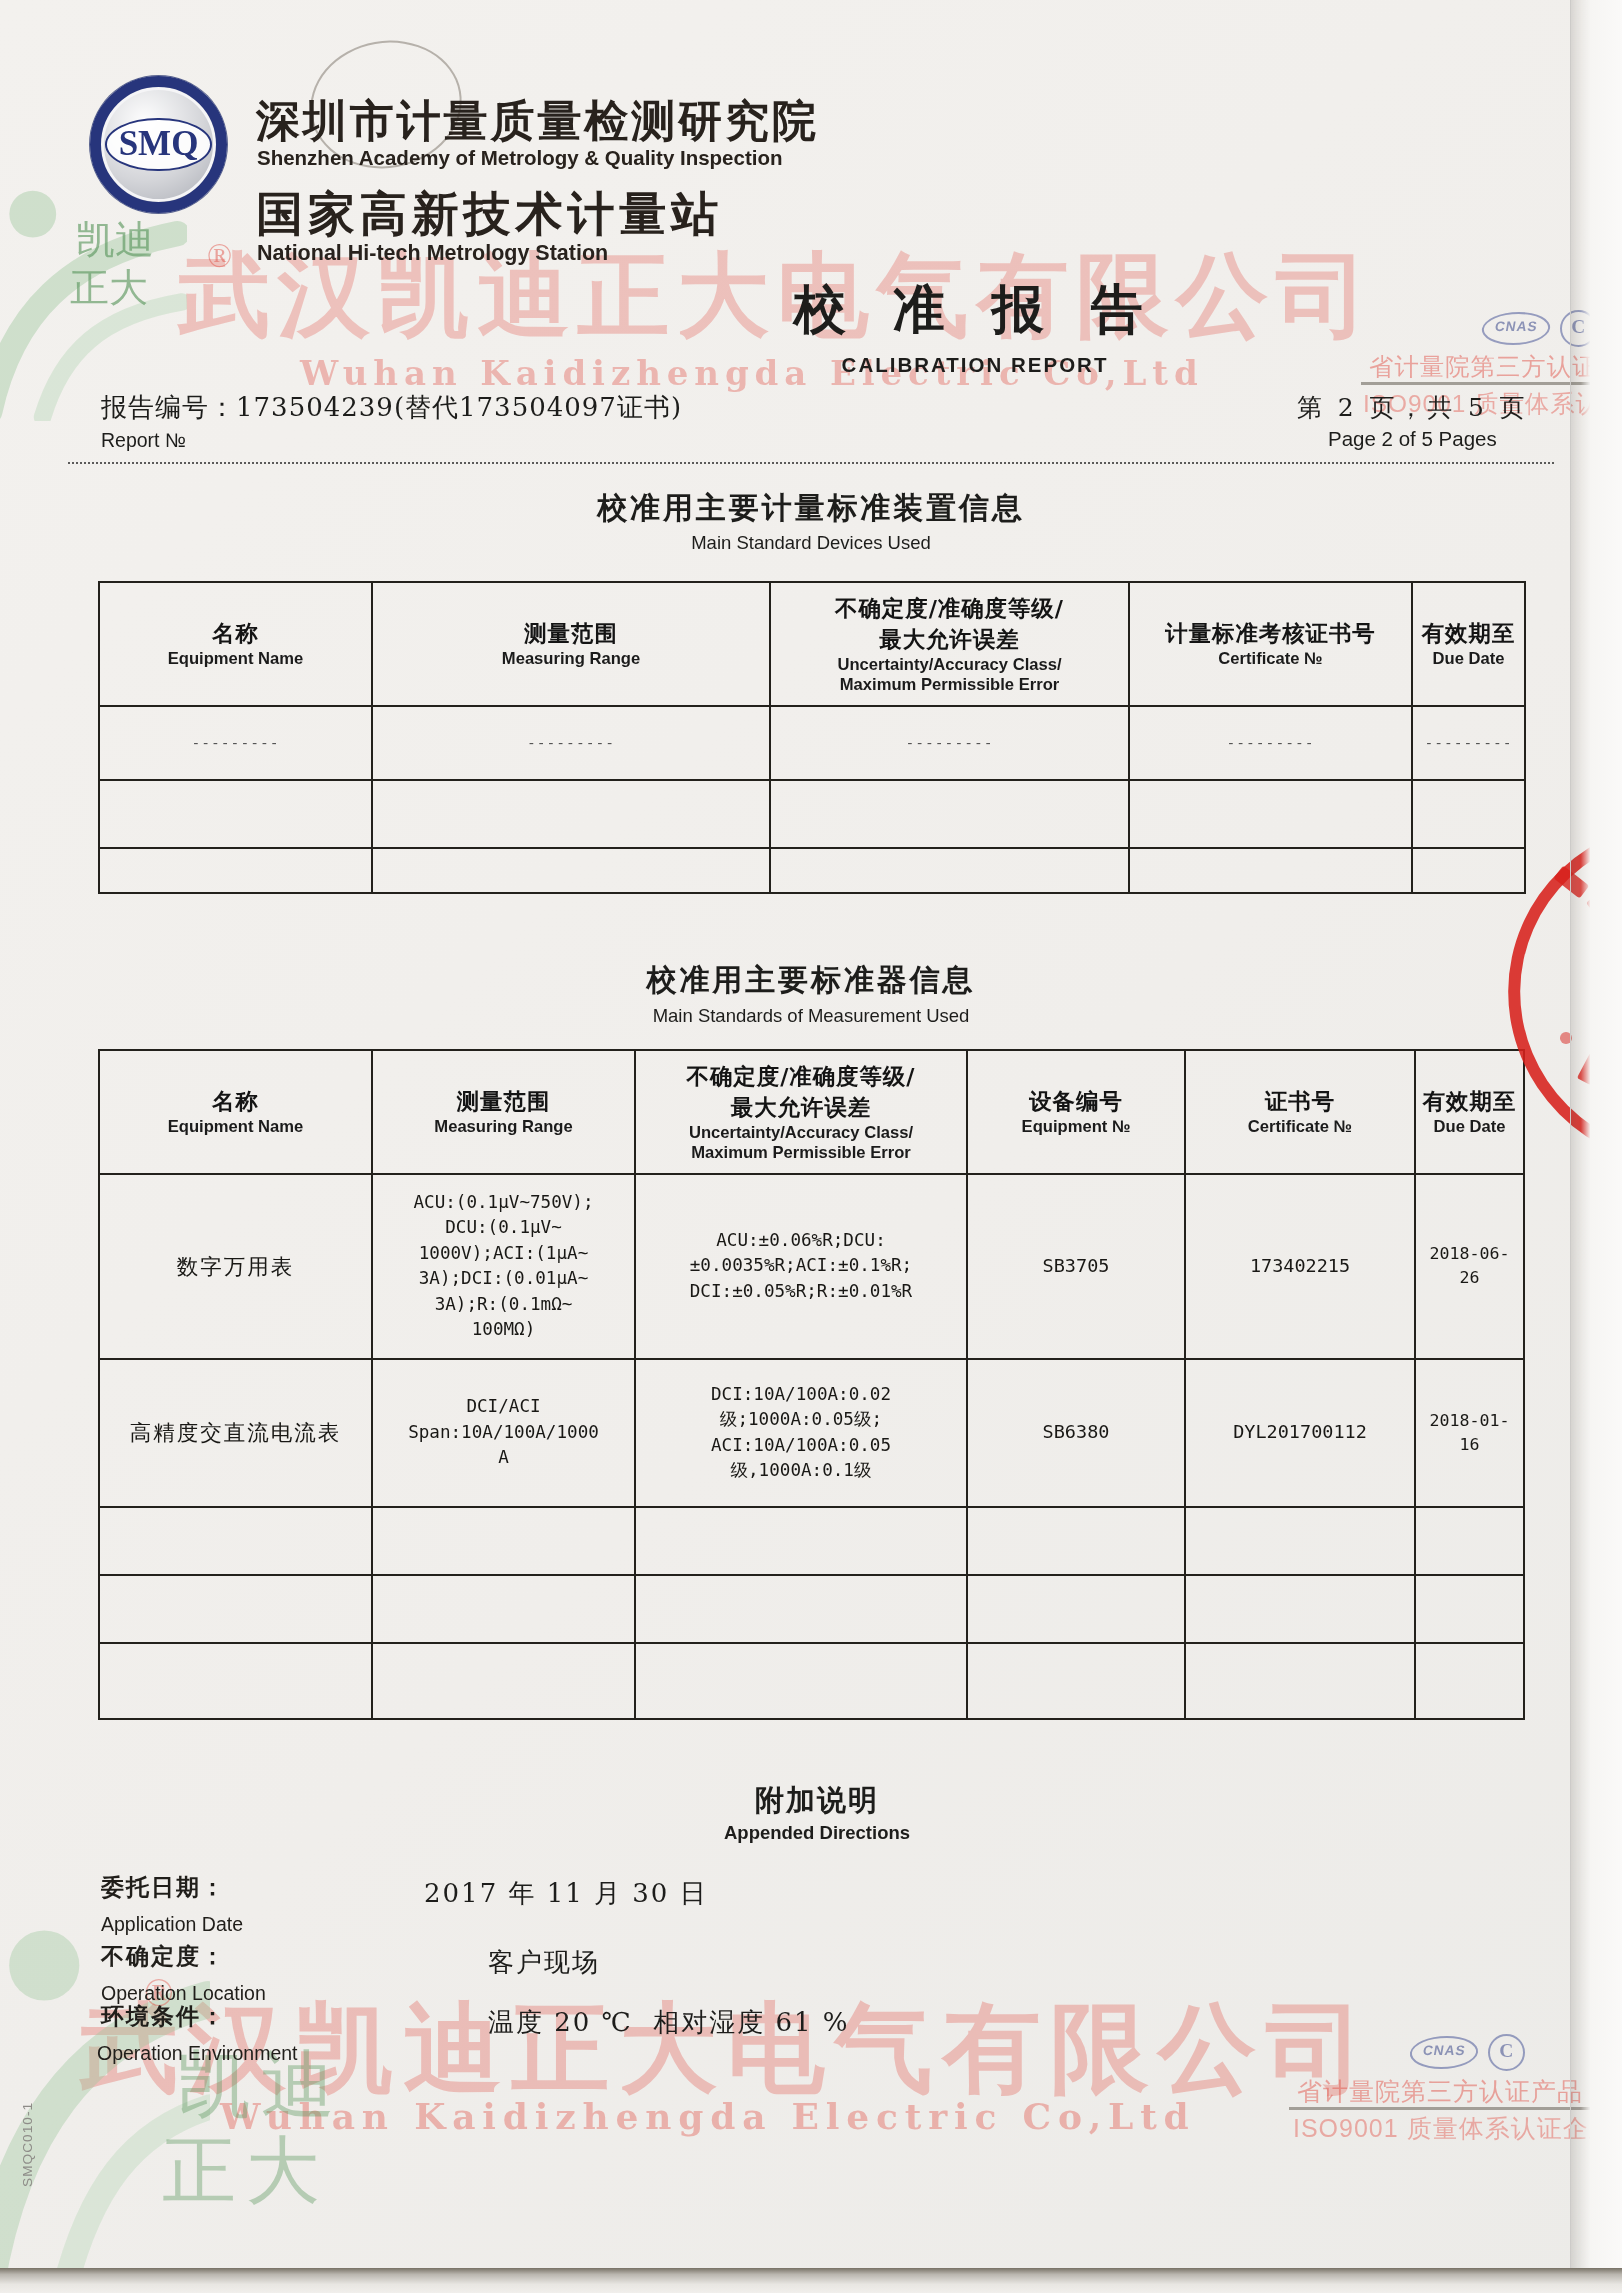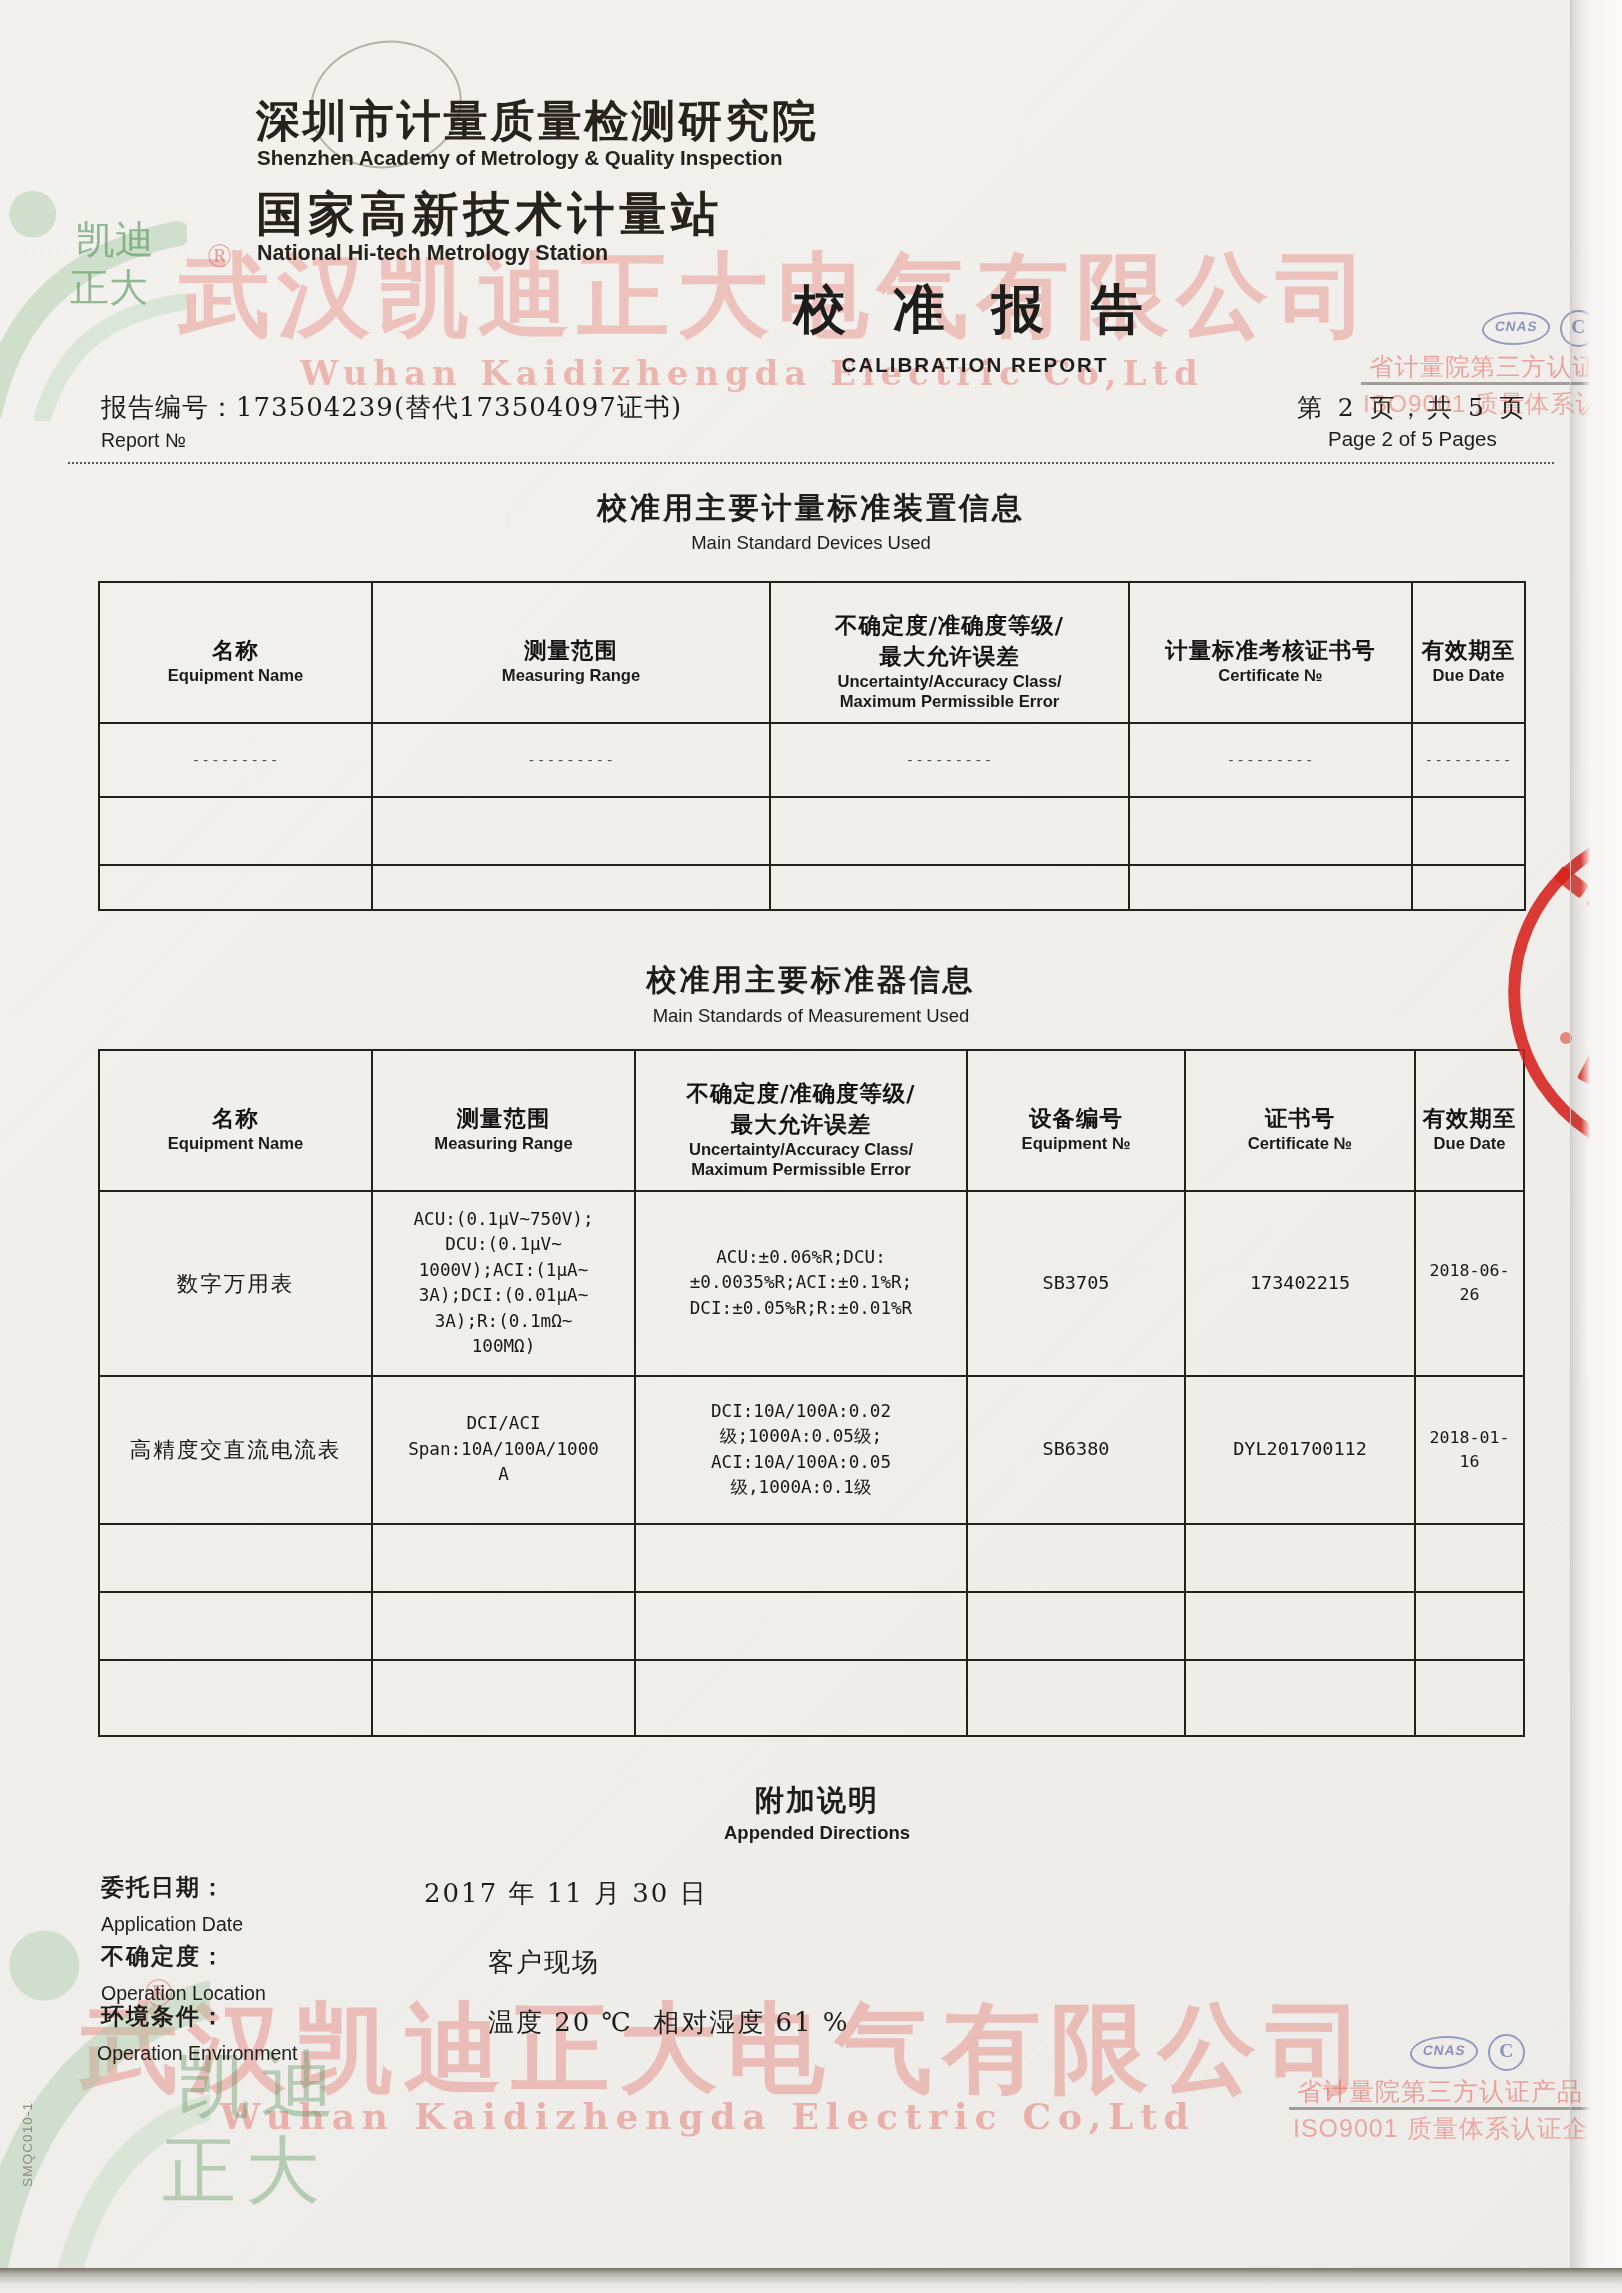--- a/index.html
+++ b/index.html
@@ -43,21 +43,21 @@
   
   .sec-cn{left:811px;transform:translateX(-50%);font-family:"DejaVu Serif",serif;font-size:30px;
     font-weight:600;letter-spacing:2.9px;white-space:nowrap;}
   .sec-en{left:811px;transform:translateX(-50%);font-size:18.5px;white-space:nowrap;}
 
   
   table.grid{position:absolute;left:98px;border-collapse:collapse;table-layout:fixed;width:1426px;background:transparent;}
   table.grid th,table.grid td{border:2px solid #23211c;vertical-align:middle;text-align:center;
     white-space:pre-line;overflow:hidden;padding:2px 3.9px;}
   table.grid{border:2.9px solid #1c1a16;}
-  .hc-cn{font-family:"DejaVu Serif",serif;font-size:22.4px;color:#141414;letter-spacing:1px;white-space:pre-line;padding-top:9.8px;margin-top:17px;}
+  .hc-cn{font-family:"DejaVu Serif",serif;font-size:22.4px;color:#141414;letter-spacing:1px;white-space:pre-line;padding-top:9.8px;}
   .hc-en{font-size:16.6px;color:#1b1b1b;white-space:pre-line;padding-bottom:9.8px;}
   table.grid th{vertical-align:middle;padding:0 2px;}
   table.grid th .hc-wrap{display:flex;flex-direction:column;justify-content:space-between;height:100%;}
   .t1{top:581px;}
   .t1 thead tr{height:107px;}
   .t1 tbody tr:nth-child(1){height:74px;}
   .t1 tbody tr:nth-child(2){height:68px;}
   .t1 tbody tr:nth-child(3){height:45px;}
   .t1 td{font-family:"DejaVu Sans Mono",monospace;font-size:14.6px;letter-spacing:1px;color:#555;}
   .t2{top:1049px;}
@@ -151,20 +151,23 @@
     <path d="M 10 390 C 36 230, 110 130, 238 95" stroke="#9ec89e" stroke-width="38" fill="none" stroke-linecap="round"></path>
     <path d="M 90 395 C 116 290, 160 230, 240 205" stroke="#b9d8b9" stroke-width="26" fill="none" stroke-linecap="round"></path>
   </svg>
   <div class="abs wm reg" style="left:144px;top:1970px;font-size:39px;opacity:.45;">®</div>
   <div class="abs wm brand-cn" style="left:177px;top:2036px;font-size:74px;letter-spacing:9.8px;opacity:.4;">凯迪</div>
   <div class="abs wm brand-cn" style="left:162px;top:2122px;font-size:74px;letter-spacing:9.8px;opacity:.4;">正大</div>
 
   <div class="abs wm pencil"></div>
   <div class="abs wm doc-code">SMQC010-1</div>
 
+  <div class="abs content logo">
+    <span class="logo-band">SMQ</span>
+  </div>
   <div class="abs content org-cn">深圳市计量质量检测研究院</div>
   <div class="abs content org-en">Shenzhen Academy of Metrology &amp; Quality Inspection</div>
   <div class="abs content station-cn">国家高新技术计量站</div>
   <div class="abs content station-en">National Hi-tech Metrology Station</div>
 
   <div class="abs content title-cn">校准报告</div>
   <div class="abs content title-en">CALIBRATION REPORT</div>
 
   <div class="abs content report-line">
     <span>报告编号：</span><span>173504239(替代173504097证书)</span>

